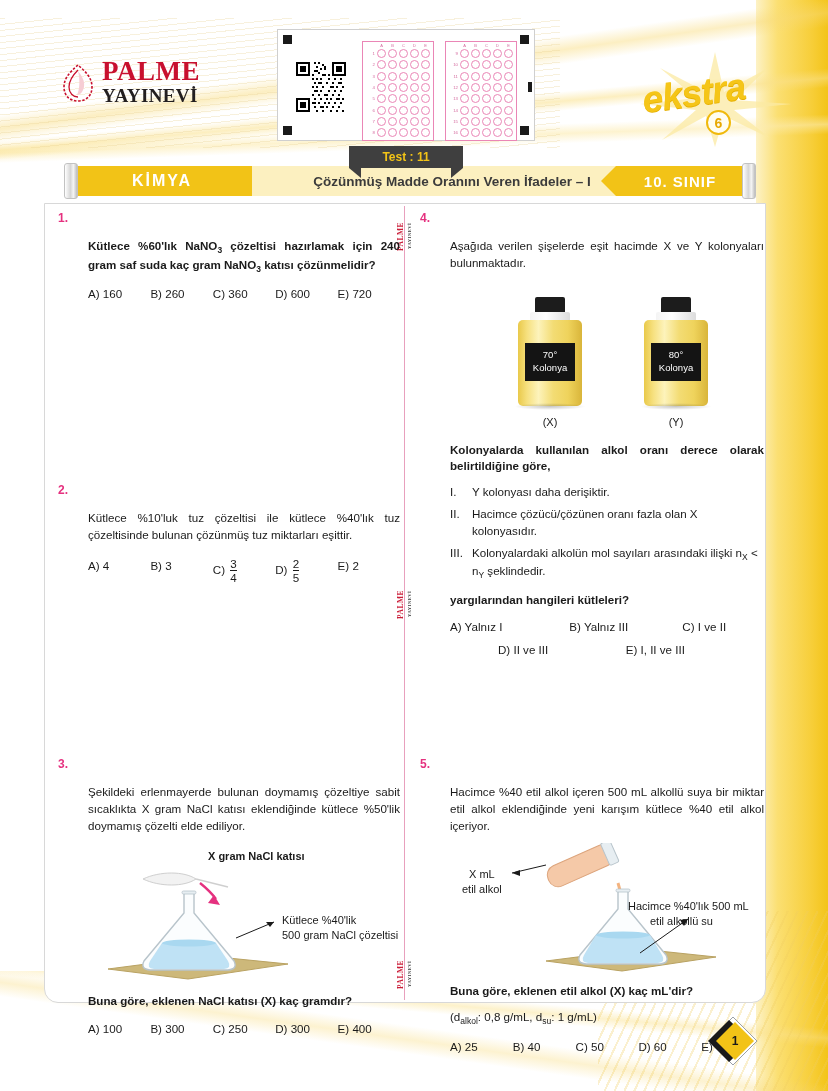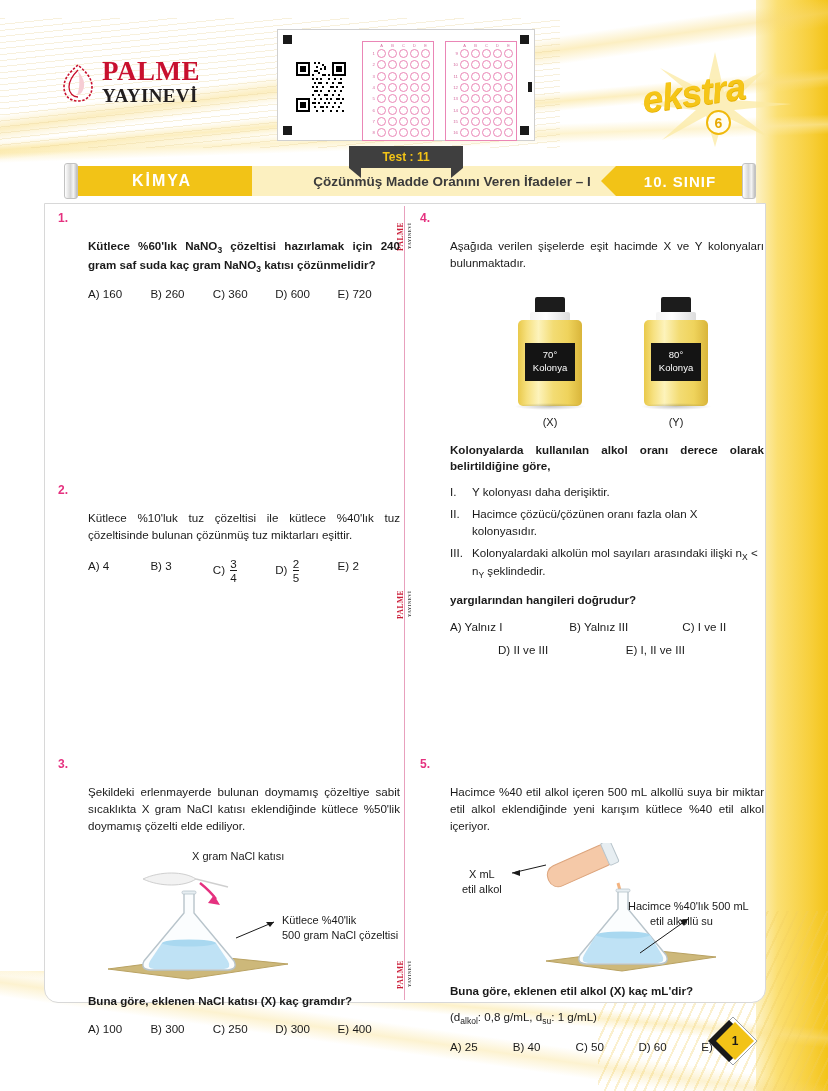--- a/index.html
+++ b/index.html
@@ -548,21 +548,21 @@
   </div>
 </div>
 
 <div class="col col-l" style="top:756px">
   <div class="q">
     <div class="q-num">3.</div>
     <div class="q-body">
       <p class="q-text">Şekildeki erlenmayerde bulunan doymamış çözeltiye sabit sıcaklıkta X gram NaCl katısı eklendiğinde kütlece %50'lik doymamış çözelti elde ediliyor.</p>
 
       <div class="fig" style="height:148px">
-        <div class="label-txt" style="left:104px; top:6px;">X gram NaCl katısı</div>
+        <div class="label-txt" style="left:120px; top:6px;font-weight:bold;">X gram NaCl katısı</div>
         <svg width="330" height="145" style="position:absolute;left:0;top:0">
 
           <path d="M55,36 C72,28 96,28 108,36 C96,44 72,44 55,36 Z" fill="#f2f2f2" stroke="#cfcfcf" stroke-width="1"></path>
           <path d="M108,36 L140,44" stroke="#cfcfcf" stroke-width="1.6" fill="none"></path>
 
           <path d="M112,40 q10,8 16,16" stroke="#e5317f" stroke-width="2.4" fill="none"></path>
           <polygon points="126,52 132,62 120,60" fill="#e5317f"></polygon>
 
           <polygon points="20,126 120,113 200,121 100,136" fill="#cdb87a" stroke="#b9a262" stroke-width="1"></polygon>
 
@@ -635,21 +635,21 @@
         <div class="roman">
           <span class="rlab">II.</span>
           <span>Hacimce çözücü/çözünen oranı fazla olan X kolonyasıdır.</span>
         </div>
         <div class="roman">
           <span class="rlab">III.</span>
           <span>Kolonyalardaki alkolün mol sayıları arasındaki ilişki n<sub>X</sub> &lt; n<sub>Y</sub> şeklindedir.</span>
         </div>
       </div>
 
-      <p class="q-text bold" style="margin-top:10px">yargılarından hangileri doğrudur?</p>
+      <p class="q-text bold" style="margin-top:10px">yargılarından hangileri kütleleri?</p>
 
       <div class="opts-wide">
         <span style="width:38%">A) Yalnız I</span>
         <span style="width:36%">B) Yalnız III</span>
         <span style="width:26%">C) I ve II</span>
       </div>
       <div class="opts-wide2">
         <span style="width:48%">D) II ve III</span>
         <span style="width:52%">E) I, II ve III</span>
       </div>

